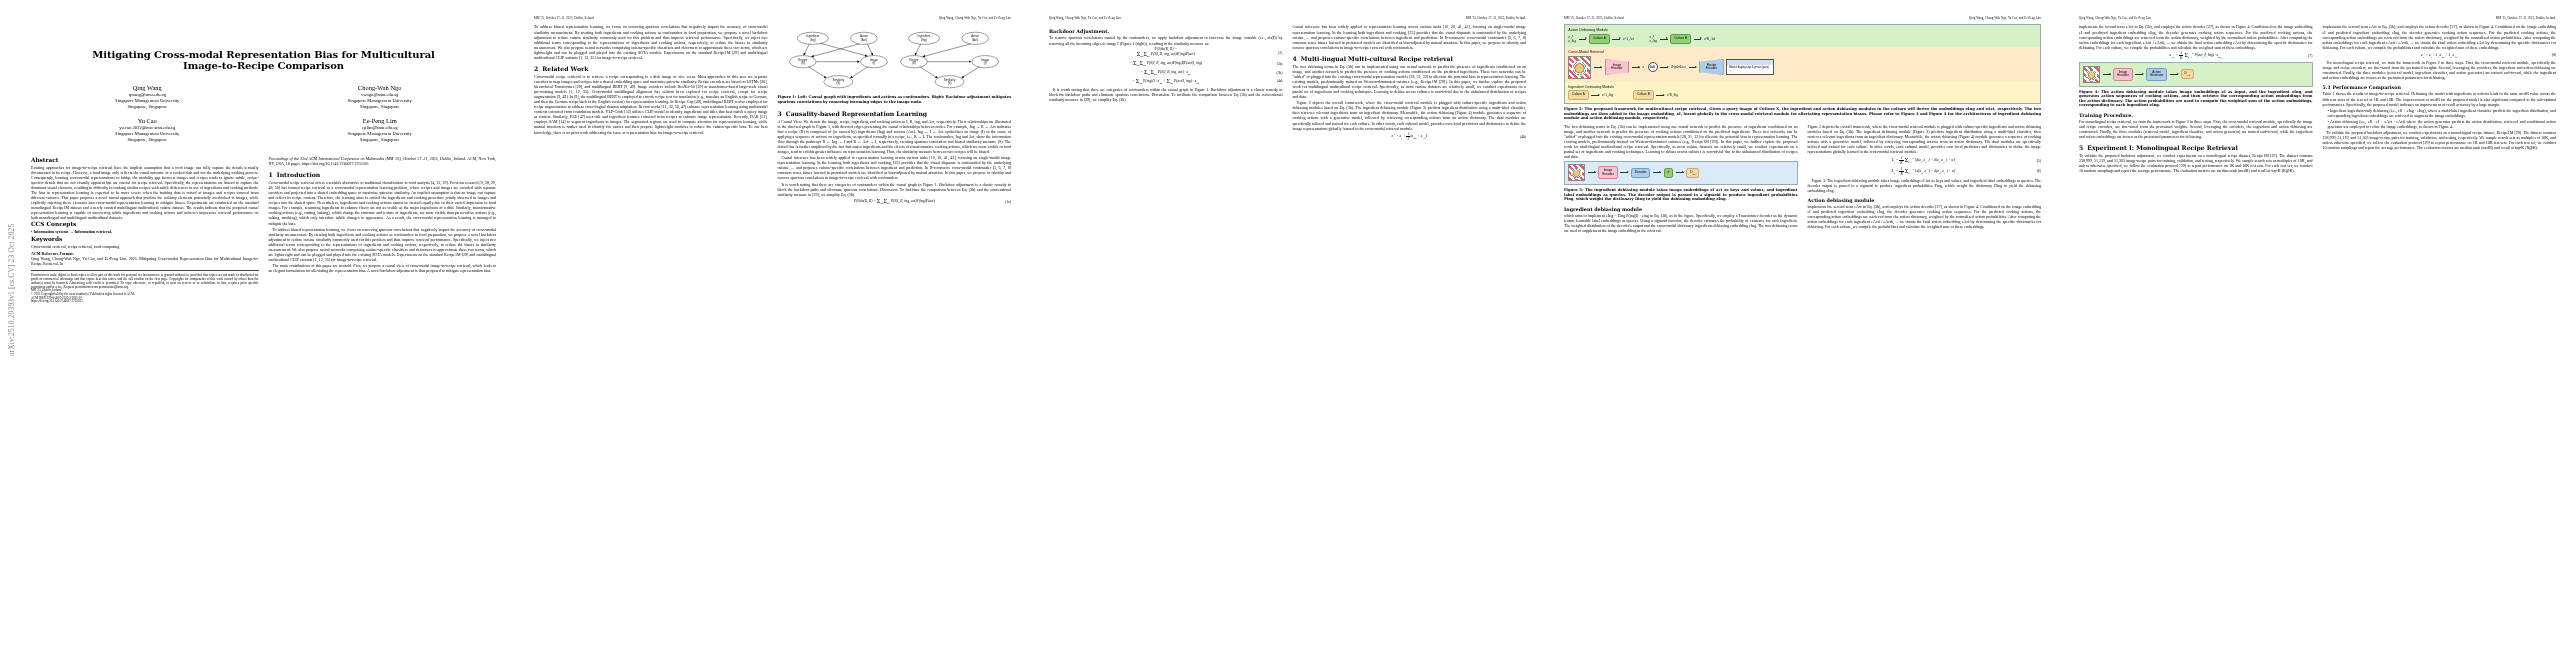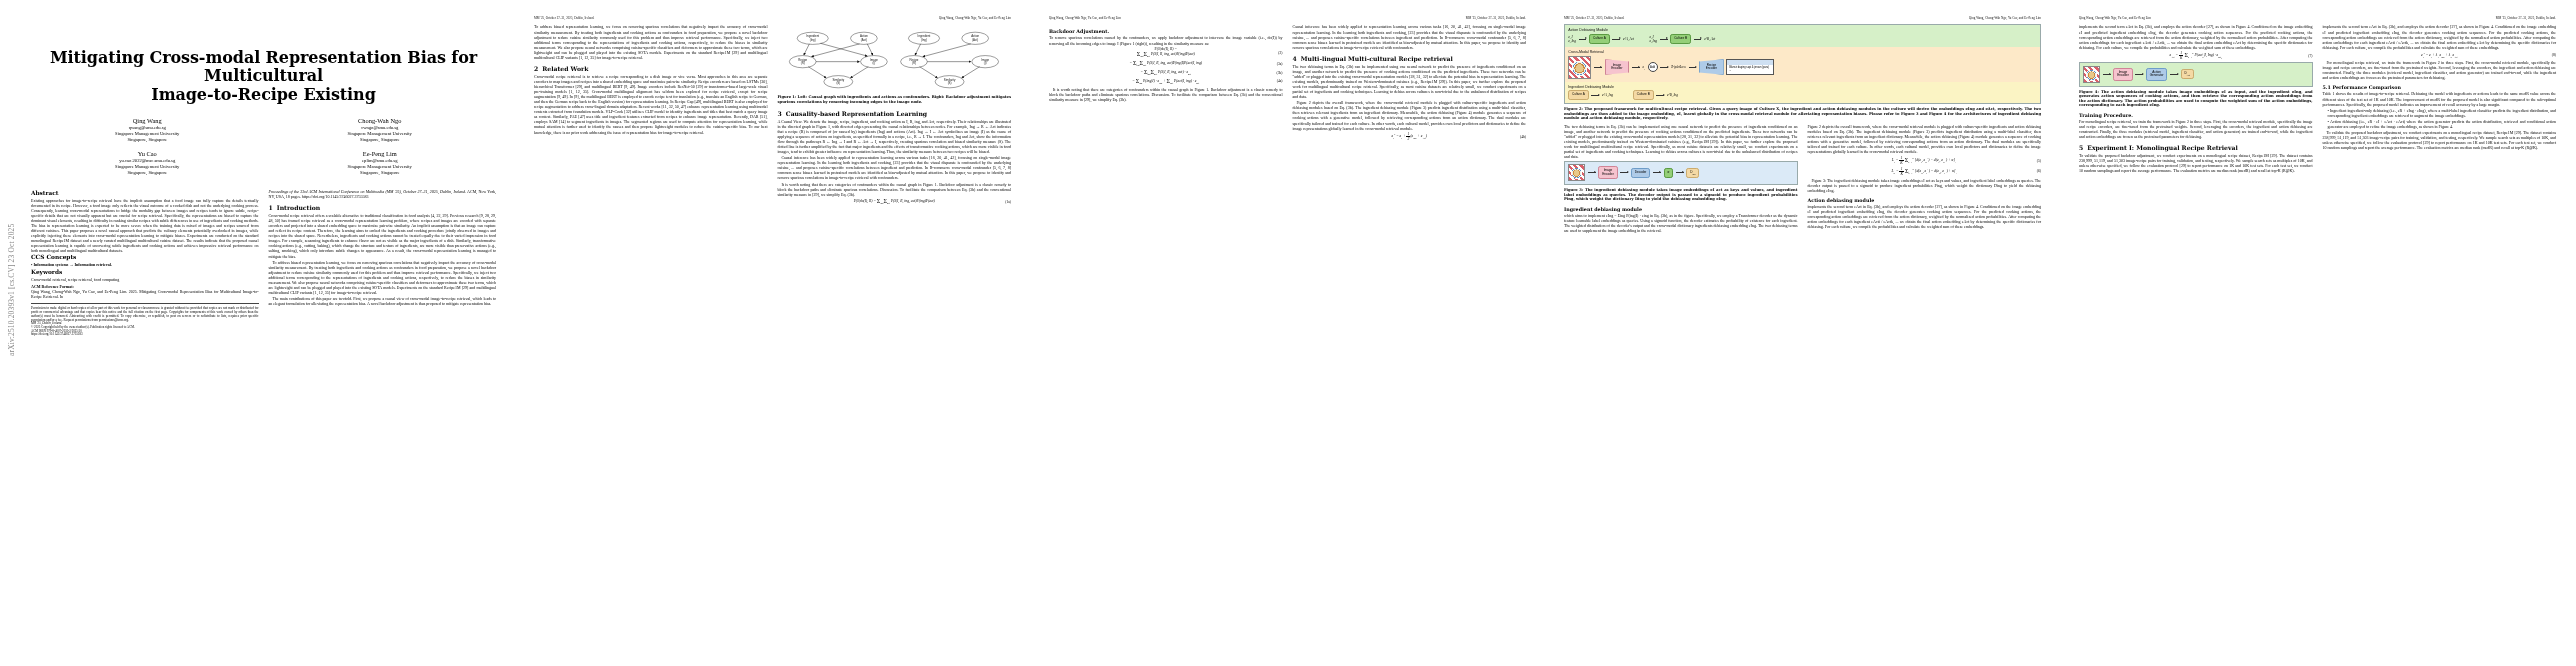--- a/index.html
+++ b/index.html
@@ -53,21 +53,21 @@
     font-size: 7.5px;
     color: #888;
     white-space: nowrap;
     letter-spacing: .02em;
   }
 
   
   .title {
     text-align: center;
     font-weight: bold;
-    font-size: 16px;
+    font-size: 10px;
     line-height: 1.18;
     margin: 34px 10px 0 10px;
     font-family: "DejaVu Serif", "Liberation Serif", serif;
     letter-spacing: -0.1px;
   }
   .authors {
     display: flex;
     flex-wrap: wrap;
     margin: 12.2px 0 0 0;
   }
@@ -265,21 +265,21 @@
 </head>
 <body>
 
 <div id="sheet">
 
   <div class="page p1">
     <div class="arxiv-stamp">arXiv:2510.20393v1  [cs.CV]  23 Oct 2025</div>
 
     <div class="title">
       <div>Mitigating Cross-modal Representation Bias for Multicultural</div>
-      <div>Image-to-Recipe Existing</div>
+      <div>Image-to-Recipe Comparison</div>
     </div>
 
     <div class="authors">
       <div class="author">
         <div class="nm">Qing Wang</div>
         <div class="em">qwang@smu.edu.sg</div>
         <div class="af">Singapore Management University</div>
         <div class="lo">Singapore, Singapore</div>
       </div>
       <div class="author">

